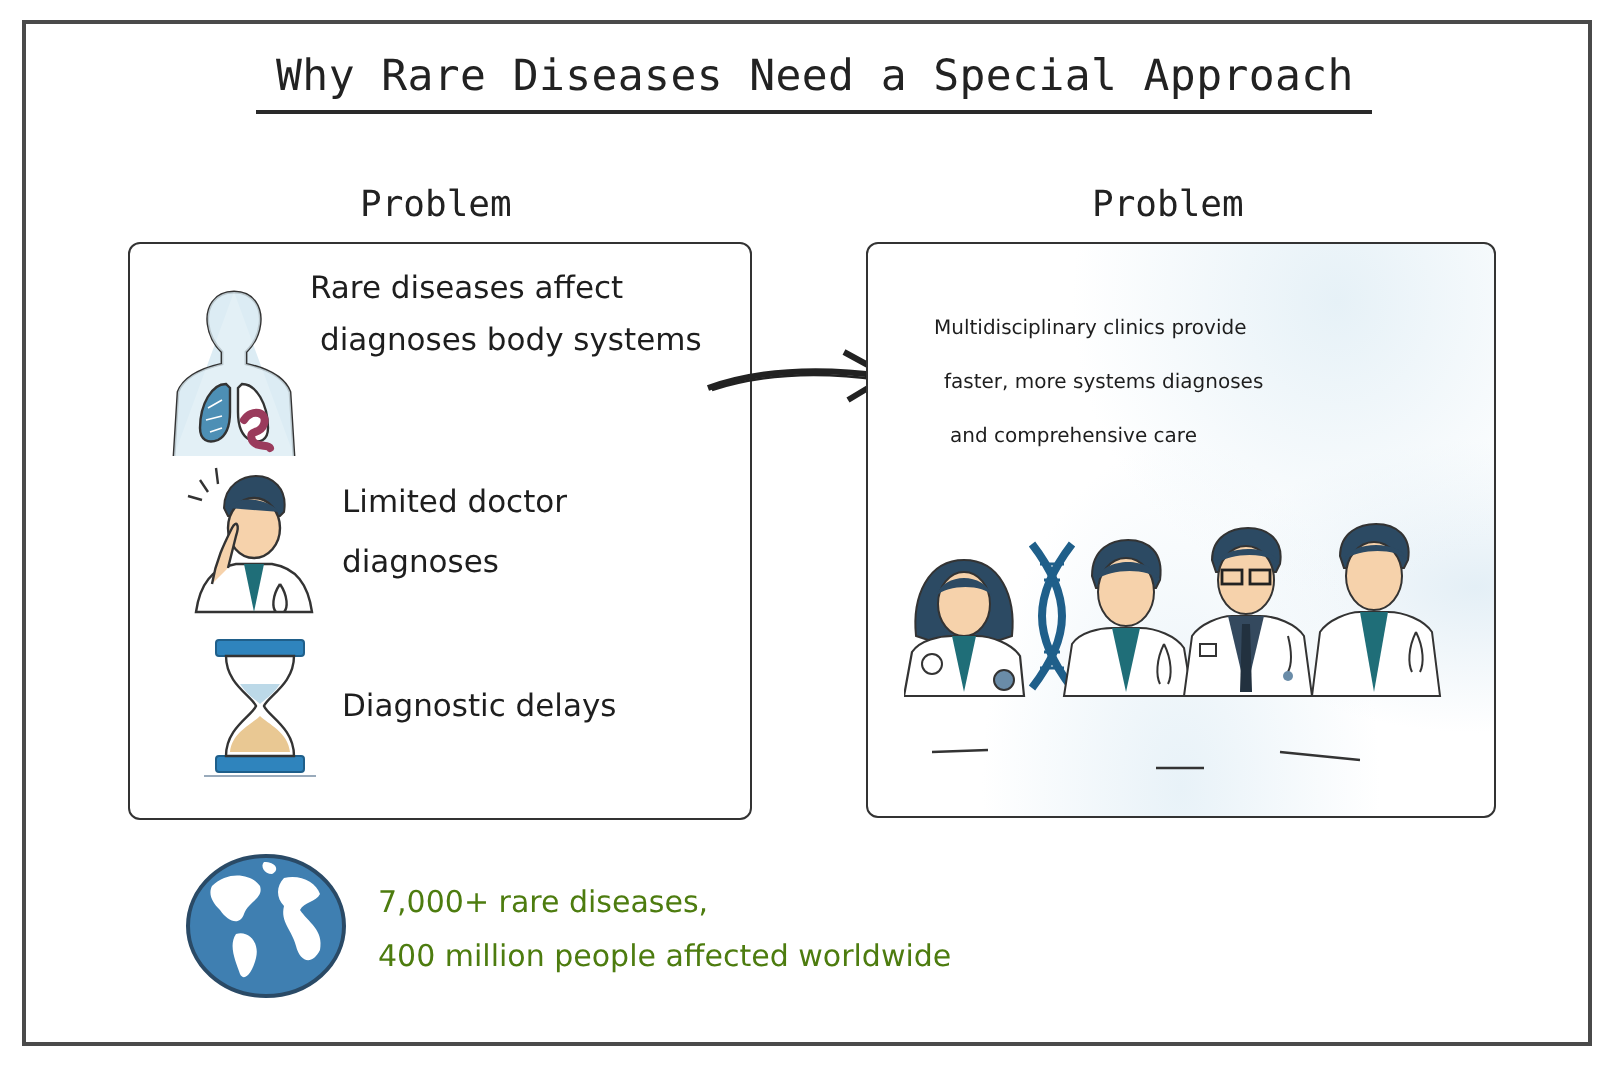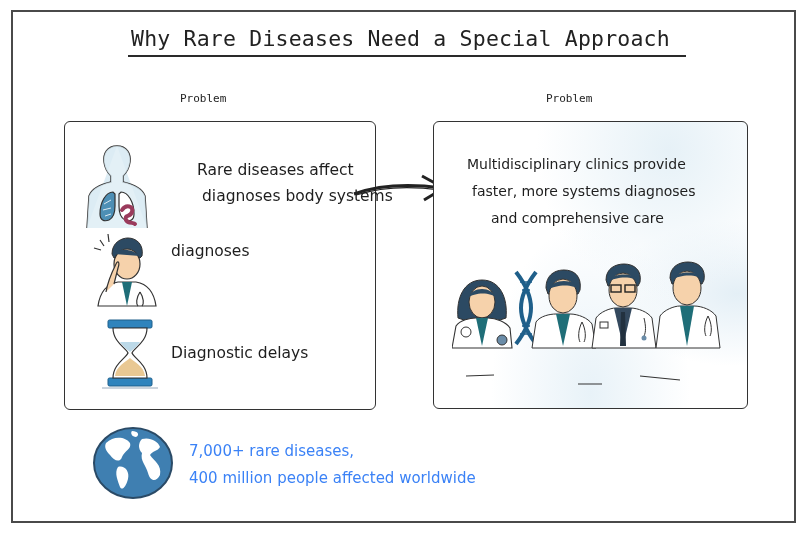--- a/index.html
+++ b/index.html
@@ -1,42 +1,42 @@
 <!DOCTYPE html>
 <html><head>
 <meta charset="utf-8">
 <style>
   html, body { margin: 0; padding: 0; background: #ffffff; }
   body { width: 808px; height: 538px; position: relative; overflow: hidden;
          font-family: "DejaVu Sans", sans-serif; color: #1e1e1e; }
   .frame { position: absolute; left: 11px; top: 10px; width: 785px; height: 513px;
            border: 2px solid #4a4a4a; box-sizing: border-box; }
-  .title { position: absolute; left: 131px; top: 26px; width: 553px; 
+  .title { position: absolute; left: 131px; top: 26px; width: 553px; text-align: center;
            font-family: "DejaVu Sans Mono", monospace; font-size: 21.5px; color: #222;
            letter-spacing: 0.2px; white-space: nowrap; }
   .title-underline { position: absolute; left: 128px; top: 55px; width: 558px; height: 2px; background: #2a2a2a; }
-  .heading { position: absolute; font-family: "DejaVu Sans Mono", monospace; font-size: 11px; color: #222; }
+  .heading { position: absolute; font-family: "DejaVu Sans Mono", monospace; font-size: 18px; color: #222; }
   .h-problem { left: 180px; top: 92px; }
   .h-solution { left: 546px; top: 92px; }
   .box { position: absolute; border: 1.8px solid #333; border-radius: 6px; box-sizing: border-box; background: #fff; }
   .box-problem { left: 64px; top: 121px; width: 312px; height: 289px; }
   .box-solution { left: 433px; top: 121px; width: 315px; height: 288px;
     background: radial-gradient(ellipse at 75% 10%, #e6f1f7 0%, rgba(255,255,255,0) 40%),
                 radial-gradient(ellipse at 50% 95%, #e8f2f8 0%, rgba(255,255,255,0) 45%),
                 radial-gradient(ellipse at 97% 60%, #e4eff6 0%, rgba(255,255,255,0) 30%), #fff; }
   .hand { font-family: "DejaVu Sans", sans-serif; font-size: 15.5px; color: #1e1e1e; line-height: 26px; position: absolute; white-space: nowrap; }
-  .p1 { left: 155px; top: 157px; margin-left: 42px; }
+  .p1 { left: 155px; top: 131px; }
   .p1 .l2 { padding-left: 5px; }
   .p2 { left: 171px; top: 236px; line-height: 30px; }
   .p3 { left: 171px; top: 340px; text-align: center; }
-  .sol-text { left: 467px; top: 151px; line-height: 27px; font-size: 14px; }
+  .sol-text { left: 467px; top: 151px; line-height: 27px; font-size: 10px; }
   .sol-text .l2 { padding-left: 5px; }
-  .sol-text .l3 { padding-left: 8px; margin-left: 16px; }
+  .sol-text .l3 { padding-left: 8px; }
   .icon { position: absolute; }
-  .stat { position: absolute; left: 189px; top: 438px; font-size: 15px; line-height: 27px; color: #3b82f6; white-space: nowrap; }
+  .stat { position: absolute; left: 189px; top: 438px; font-size: 15px; line-height: 27px; color: #4d7c0f; white-space: nowrap; }
 </style>
 </head>
 <body>
 
 <div class="frame"></div>
 
 <div class="title">Why Rare Diseases Need a Special Approach</div>
 <div class="title-underline"></div>
 
 <div class="heading h-problem">Problem</div>
@@ -61,20 +61,21 @@
   <path d="M8 8 L12 14 M16 2 L17 10 M2 16 L9 18" stroke="#333" stroke-width="1.2"></path>
   <path d="M20 22 C20 10 30 6 36 6 C44 6 52 12 50 24 L48 26 L22 26Z" fill="#2c4a63" stroke="#333" stroke-width="1"></path>
   <ellipse cx="35" cy="32" rx="13" ry="15" fill="#f6d2ab" stroke="#333" stroke-width="1.2"></ellipse>
   <path d="M22 22 C26 16 40 16 48 24" fill="#2c4a63"></path>
   <path d="M6 74 C8 60 14 52 26 50 L44 50 C56 52 62 60 64 74Z" fill="#ffffff" stroke="#333" stroke-width="1.2"></path>
   <path d="M30 50 L35 74 L40 50Z" fill="#1f6e78"></path>
   <path d="M14 60 C16 48 20 40 24 32 C26 28 28 30 26 36 L22 52" fill="#f6d2ab" stroke="#333" stroke-width="1.2"></path>
   <path d="M48 60 C52 66 52 72 50 74 M48 60 C44 66 44 72 46 74" fill="none" stroke="#333" stroke-width="1.2"></path>
 </svg>
 <div class="hand p2">
+  <div>Limited doctor</div>
   <div>diagnoses</div>
 </div>
 
 <svg class="icon" style="left:100px;top:318px" width="60" height="72" viewBox="0 0 60 72">
   <rect x="8" y="2" width="44" height="8" rx="1.5" fill="#2f84bd" stroke="#1f5f8a" stroke-width="1"></rect>
   <rect x="8" y="60" width="44" height="8" rx="1.5" fill="#2f84bd" stroke="#1f5f8a" stroke-width="1"></rect>
   <path d="M13 10 C13 24 26 30 28 35 C26 40 13 46 13 60 L47 60 C47 46 34 40 32 35 C34 30 47 24 47 10Z" fill="#ffffff" stroke="#333" stroke-width="1.2"></path>
   <path d="M20 24 L40 24 C36 30 32 32 30 34 C28 32 24 30 20 24Z" fill="#bcd9e8"></path>
   <path d="M15 58 C16 48 26 44 30 40 C34 44 44 48 45 58Z" fill="#e9c893"></path>
   <path d="M2 70 L58 70" stroke="#9ab" stroke-width="1"></path>

